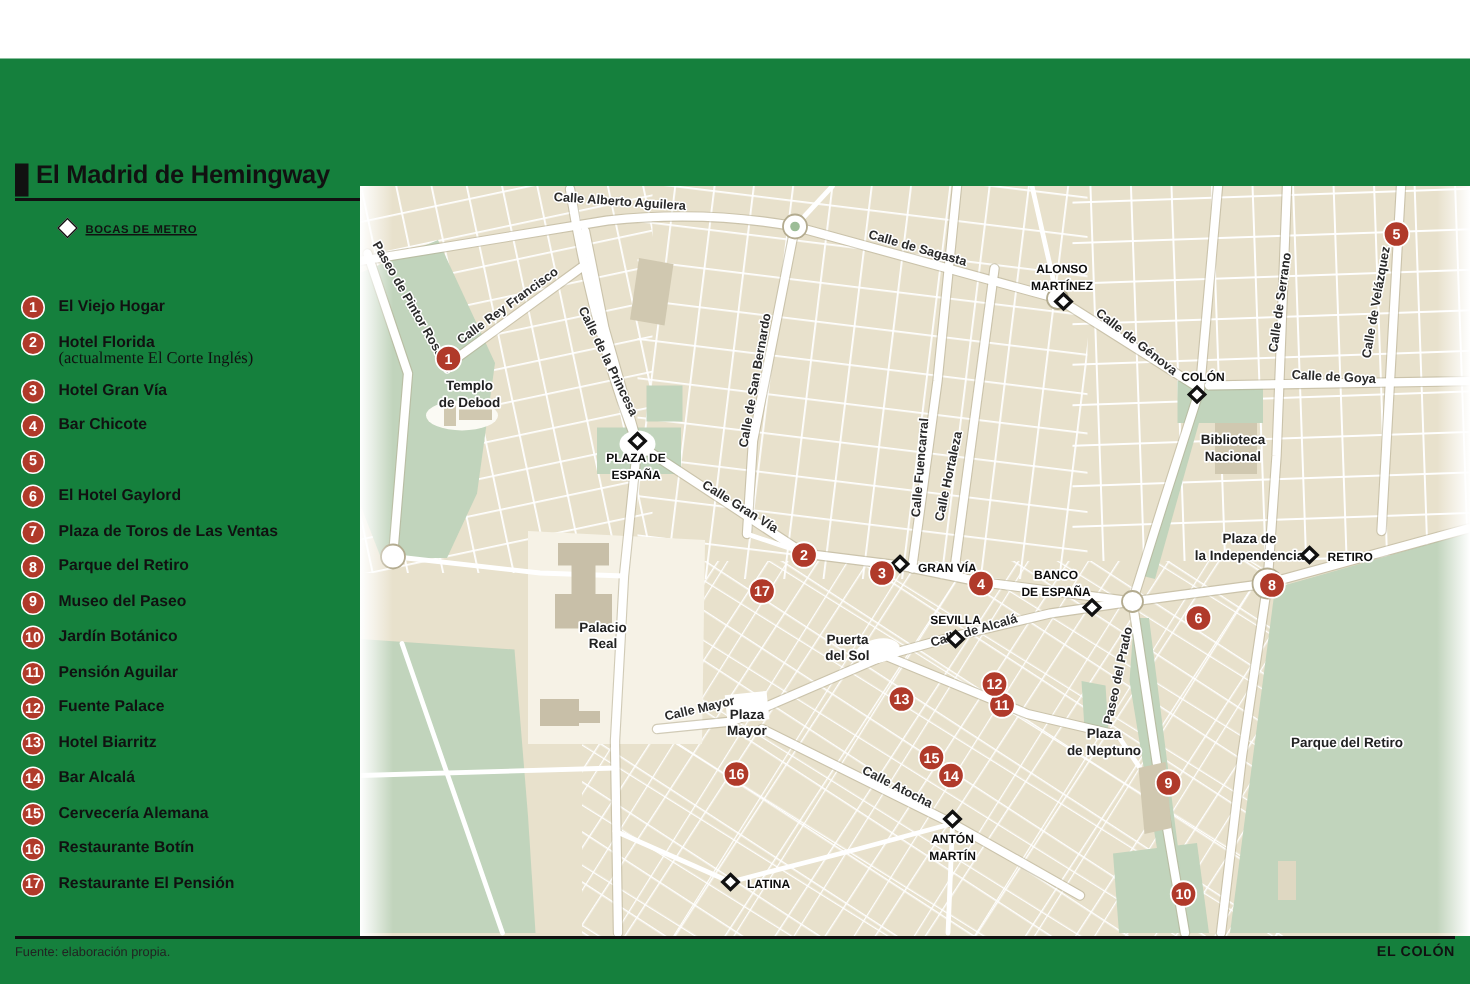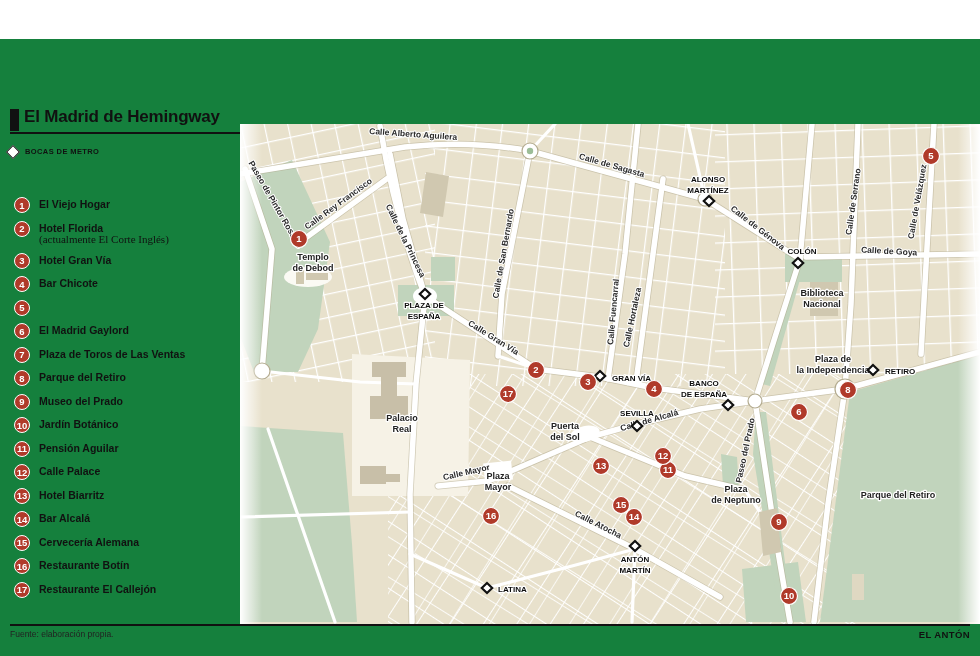--- a/index.html
+++ b/index.html
@@ -2,21 +2,21 @@
 <html><head>
 <meta charset="utf-8">
 <style>
   html,body{margin:0;padding:0;background:#fff;}
   .figure{position:relative;width:980px;height:656px;background:#15803d;overflow:hidden;
           font-family:"Liberation Sans",sans-serif;color:#111;margin-top:39px;}
   
   .title-bar{position:absolute;left:10px;top:70px;width:9px;height:22px;background:#111;}
   .title{position:absolute;left:24px;top:68px;font-size:17px;font-weight:bold;letter-spacing:-0.2px;}
   .title-rule{position:absolute;left:10px;top:93px;width:237px;height:2px;background:#111;}
-  .metro-key{position:absolute;left:8px;top:108px;display:flex;align-items:flex-start;gap:7px;}
+  .metro-key{position:absolute;left:40px;top:108px;display:flex;align-items:flex-end;gap:7px;text-decoration:underline;}
   .metro-key .dia{width:8px;height:8px;border:1.6px solid #111;background:#fff;transform:rotate(45deg);}
   .metro-key .txt{font-size:7.5px;font-weight:bold;letter-spacing:0.4px;}
   
   .legend{position:absolute;left:14px;top:157px;width:218px;list-style:none;margin:0;padding:0;
           display:flex;flex-direction:column;gap:6.5px;}
   .legend li{display:flex;align-items:flex-start;gap:9px;}
   .legend .num{flex:0 0 16px;width:16px;height:16px;border-radius:50%;background:#b03a2a;color:#fff;
                font-size:9.5px;font-weight:bold;display:flex;align-items:center;justify-content:center;
                border:1px solid #fff;box-sizing:border-box;margin-top:1px;}
   .legend .lab{font-size:10.5px;font-weight:bold;line-height:11.5px;width:172px;padding-top:3px;}
@@ -65,65 +65,65 @@
       </li>
       <li>
         <span class="num">4</span>
         <div class="lab">Bar Chicote</div>
       </li>
       <li>
         <span class="num">5</span>
       </li>
       <li>
         <span class="num">6</span>
-        <div class="lab">El Madrid Gaylord</div>
+        <div class="lab">El Hotel Gaylord</div>
       </li>
       <li>
         <span class="num">7</span>
         <div class="lab">Plaza de Toros de Las Ventas</div>
       </li>
       <li>
         <span class="num">8</span>
         <div class="lab">Parque del Retiro</div>
       </li>
       <li>
         <span class="num">9</span>
-        <div class="lab">Museo del Prado</div>
+        <div class="lab">Museo del Paseo</div>
       </li>
       <li>
         <span class="num">10</span>
         <div class="lab">Jardín Botánico</div>
       </li>
       <li>
         <span class="num">11</span>
         <div class="lab">Pensión Aguilar</div>
       </li>
       <li>
         <span class="num">12</span>
-        <div class="lab">Calle Palace</div>
+        <div class="lab">Fuente Palace</div>
       </li>
       <li>
         <span class="num">13</span>
         <div class="lab">Hotel Biarritz</div>
       </li>
       <li>
         <span class="num">14</span>
         <div class="lab">Bar Alcalá</div>
       </li>
       <li>
         <span class="num">15</span>
         <div class="lab">Cervecería Alemana</div>
       </li>
       <li>
         <span class="num">16</span>
         <div class="lab">Restaurante Botín</div>
       </li>
       <li>
         <span class="num">17</span>
-        <div class="lab">Restaurante El Callejón</div>
+        <div class="lab">Restaurante El Pensión</div>
       </li>
     </ol>
 
   <div class="map-wrap">
     <svg id="map-svg" width="740" height="500" viewBox="0 0 740 500">
       <defs>
         <pattern id="g1" width="23" height="23" patternUnits="userSpaceOnUse" patternTransform="rotate(-12)">
           <path d="M0 0H23M0 0V23" stroke="#fff" stroke-width="2.4" fill="none"></path>
         </pattern>
         <pattern id="g2" width="26" height="26" patternUnits="userSpaceOnUse" patternTransform="rotate(7)">
@@ -387,14 +387,14 @@
           <g transform="translate(268,270)">
             <circle r="8.5" fill="#b03a2a" stroke="#fff" stroke-width="1.2"></circle>
             <text class="marker-num" y="3.4">17</text>
           </g>
         </g>
     </svg>
   </div>
 
   <div class="footer-rule"></div>
   <div class="source">Fuente: elaboración propia.</div>
-  <div class="brand">EL ANTÓN</div>
+  <div class="brand">EL COLÓN</div>
 </div>
 
 </body></html>

